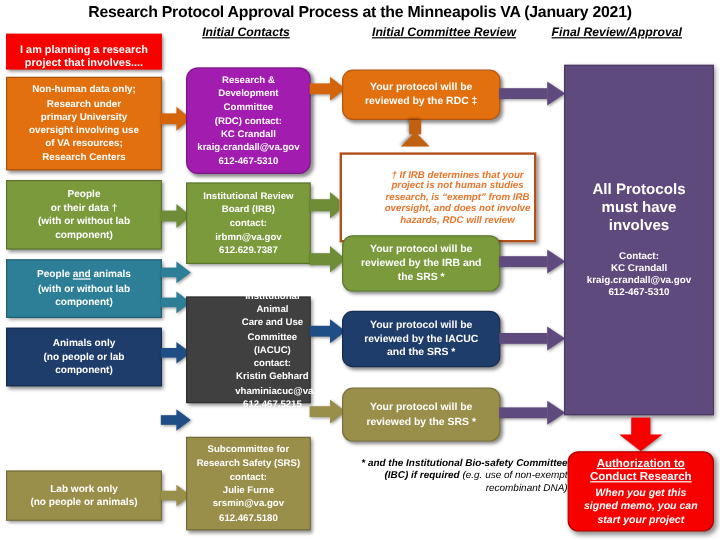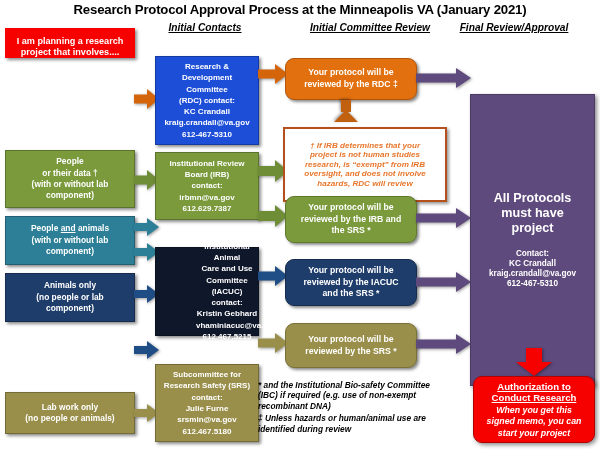--- a/index.html
+++ b/index.html
@@ -38,33 +38,32 @@
 
   
   #note-irb{
     background:#ffffff;border:2px solid #b4501b;
     color:#e8762c;font-style:italic;font-weight:bold;
     font-size:8.1px;line-height:9.6px;text-align:center;
     display:flex;align-items:center;justify-content:center;
     box-shadow:2px 2px 3px rgba(0,0,0,.4);
   }
   #footnotes{
-    color:#000;text-align:left;font-size:8.3px;line-height:10.4px;
+    color:#000;text-align:right;font-size:8.3px;line-height:10.4px;
     font-style:italic;
   }
   #footnotes b{font-weight:bold;}
-  #footnotes .reg{font-weight:bold;font-style:italic;}
+  #footnotes .reg{font-weight:normal;font-style:italic;}
 
   
   #final-rdc{
     background:#5f4a7d;color:#fff;border:1px solid #4a3a63;
     box-shadow:2px 2px 4px rgba(0,0,0,.45);
     display:flex;flex-direction:column;align-items:center;justify-content:center;
     text-align:center;
-    margin-top:40px;
   }
   #final-rdc .l1{font-size:12.6px;font-weight:bold;line-height:15px;}
   #final-rdc .big{font-size:25px;font-weight:bold;line-height:29px;margin:2px 0 1px;}
   #final-rdc .l2{font-size:12.6px;font-weight:bold;line-height:15px;}
   #final-rdc .cnt{font-size:8.2px;font-weight:bold;line-height:10.2px;margin-top:13px;}
 
   #auth{
     background:#f60000;color:#fff;border-radius:9px;
     border:1px solid #b00000;
     box-shadow:2px 2px 4px rgba(0,0,0,.45);
@@ -102,20 +101,25 @@
     <div><span class="u">Initial Committee Review</span></div>
   </div>
   <div class="abs colhead" style="left:448px;top:22px;width:132px;">
     <span class="u">Final Review/Approval</span>
   </div>
 
   <div class="abs box sq" id="start-box" style="left:5px;top:28px;width:130px;height:30px;background:#f60000;font-size:9.1px;line-height:11px;border:none;align-items:flex-end;">
     <div class="inner">I am planning a research project that involves....</div>
   </div>
 
+  <div class="abs box sq" style="left:5px;top:64px;width:130px;height:78px;background:#e2700f;font-size:8.2px;line-height:11.2px;">
+    <div class="inner">
+      Non-human data only;<br>Research under<br>primary University<br>oversight involving use<br>of VA resources;<br>Research Centers
+    </div>
+  </div>
 
   <div class="abs box sq" style="left:5px;top:150px;width:130px;height:58px;background:#7a9a3c;font-size:8.4px;line-height:11.4px;">
     <div class="inner">
       People<br>or their data †<br>(with or without lab<br>component)
     </div>
   </div>
 
   <div class="abs box sq" style="left:5px;top:216px;width:130px;height:49px;background:#2c7f97;font-size:8.4px;line-height:11.4px;">
     <div class="inner">
       People <u>and</u> animals<br>(with or without lab<br>component)
@@ -163,33 +167,33 @@
   <div class="arrow shadow-f" style="left:134px;top:341px;width:25px;height:18px;">
     <div class="shaft" style="width:14px;height:8px;background:#1f4d86;"></div>
     <div class="head" style="border-width:9px 0 9px 12px;border-left-color:#1f4d86;"></div>
   </div>
 
   <div class="arrow shadow-f" style="left:134px;top:404px;width:25px;height:18px;">
     <div class="shaft" style="width:14px;height:8px;background:#9a8f4a;"></div>
     <div class="head" style="border-width:9px 0 9px 12px;border-left-color:#9a8f4a;"></div>
   </div>
 
-  <div class="abs box sq" style="left:155px;top:56px;width:104px;height:89px;background:#1d4ed8;font-size:8.0px;line-height:11.3px;">
+  <div class="abs box sq" style="left:155px;top:56px;width:104px;height:89px;background:#a21caf;font-size:8.0px;line-height:11.3px;border-radius:10px;">
     <div class="inner">
       Research &amp;<br>Development<br>Committee<br>(RDC) contact:<br>KC Crandall<br>kraig.crandall@va.gov<br>612-467-5310
     </div>
   </div>
 
   <div class="abs box sq" style="left:155px;top:152px;width:104px;height:68px;background:#7a9a3c;font-size:8.0px;line-height:11.3px;">
     <div class="inner">
       Institutional Review<br>Board (IRB)<br>contact:<br>irbmn@va.gov<br>612.629.7387
     </div>
   </div>
 
-  <div class="abs box sq" style="left:155px;top:247px;width:104px;height:89px;background:#0f172a;font-size:8.0px;line-height:11.3px;padding-left:40px;">
+  <div class="abs box sq" style="left:155px;top:247px;width:104px;height:89px;background:#404040;font-size:8.0px;line-height:11.3px;padding-left:40px;">
     <div class="inner">
       Institutional Animal<br>Care and Use<br>Committee (IACUC)<br>contact:<br>Kristin Gebhard<br>vhaminiacuc@va.gov<br>612.467.5215
     </div>
   </div>
 
   <div class="abs box sq" style="left:155px;top:364px;width:104px;height:78px;background:#9a8f4a;font-size:8.0px;line-height:11.3px;">
     <div class="inner">
       Subcommittee for<br>Research Safety (SRS)<br>contact:<br>Julie Furne<br>srsmin@va.gov<br>612.467.5180
     </div>
   </div>
@@ -219,21 +223,21 @@
     <div class="inner">
       Your protocol will be<br>reviewed by the RDC ‡
     </div>
   </div>
 
   <div class="darrow shadow-f" style="left:334px;top:100px;width:24px;height:22px;transform:rotate(180deg);">
     <div class="dshaft" style="width:10px;height:12px;background:#c1600f;top:10px;"></div>
     <div class="dhead" style="border-width:12px 12px 0 12px;border-top-color:#c1600f;bottom:auto;top:0;"></div>
   </div>
 
-  <div class="abs" id="note-irb" style="left:283px;top:127px;width:164px;height:75px;">
+  <div class="abs" id="note-irb" style="left:283px;top:127px;width:164px;height:75px;justify-content:flex-end;">
     <div style="padding:0 3px;">
       † If IRB determines that your<br>project is not human studies<br>research, is “exempt” from IRB<br>oversight, and does not involve<br>hazards, RDC will review
     </div>
   </div>
 
   <div class="abs box round" style="left:285px;top:196px;width:132px;height:47px;background:#7a9a3c;font-size:8.7px;line-height:11.6px;border:1px solid #5f7a2d;">
     <div class="inner">
       Your protocol will be<br>reviewed by the IRB and<br>the SRS *
     </div>
   </div>
@@ -247,23 +251,20 @@
   <div class="abs box round" style="left:285px;top:323px;width:132px;height:45px;background:#9a8f4a;font-size:8.7px;line-height:11.6px;border:1px solid #7a7138;">
     <div class="inner">
       Your protocol will be<br>reviewed by the SRS *
     </div>
   </div>
 
   <div class="abs" id="footnotes" style="left:258px;top:380px;width:215px;">
     <div>
       <b>* and the Institutional Bio-safety Committee<br>(IBC) if required</b><span class="reg"> (e.g. use of non-exempt<br>recombinant DNA)</span>
     </div>
-    <div style="margin-top:2px;font-weight:bold;">
-      ‡ Unless hazards or human/animal  use are<br>identified during review
-    </div>
   </div>
 
   <div class="arrow shadow-f" style="left:416px;top:68px;width:55px;height:20px;">
     <div class="shaft" style="width:40px;height:9px;background:#5f4a7d;"></div>
     <div class="head" style="border-width:10px 0 10px 15px;border-left-color:#5f4a7d;"></div>
   </div>
   <div class="arrow shadow-f" style="left:416px;top:208px;width:55px;height:20px;">
     <div class="shaft" style="width:40px;height:9px;background:#5f4a7d;"></div>
     <div class="head" style="border-width:10px 0 10px 15px;border-left-color:#5f4a7d;"></div>
   </div>
@@ -272,21 +273,21 @@
     <div class="head" style="border-width:10px 0 10px 15px;border-left-color:#5f4a7d;"></div>
   </div>
   <div class="arrow shadow-f" style="left:416px;top:334px;width:55px;height:20px;">
     <div class="shaft" style="width:40px;height:9px;background:#5f4a7d;"></div>
     <div class="head" style="border-width:10px 0 10px 15px;border-left-color:#5f4a7d;"></div>
   </div>
 
   <div class="abs" id="final-rdc" style="left:470px;top:54px;width:125px;height:292px;">
     <div class="l1">All Protocols</div>
     <div class="l2">must have</div>
-    <div class="l2">project</div>
+    <div class="l2">involves</div>
     <div class="cnt">
       <div>Contact:</div>
       <div>KC Crandall</div>
       <div>kraig.crandall@va.gov</div>
       <div>612-467-5310</div>
     </div>
   </div>
 
   <div class="darrow shadow-f" style="left:516px;top:348px;width:36px;height:28px;">
     <div class="dshaft" style="width:16px;height:16px;background:#f60000;"></div>

